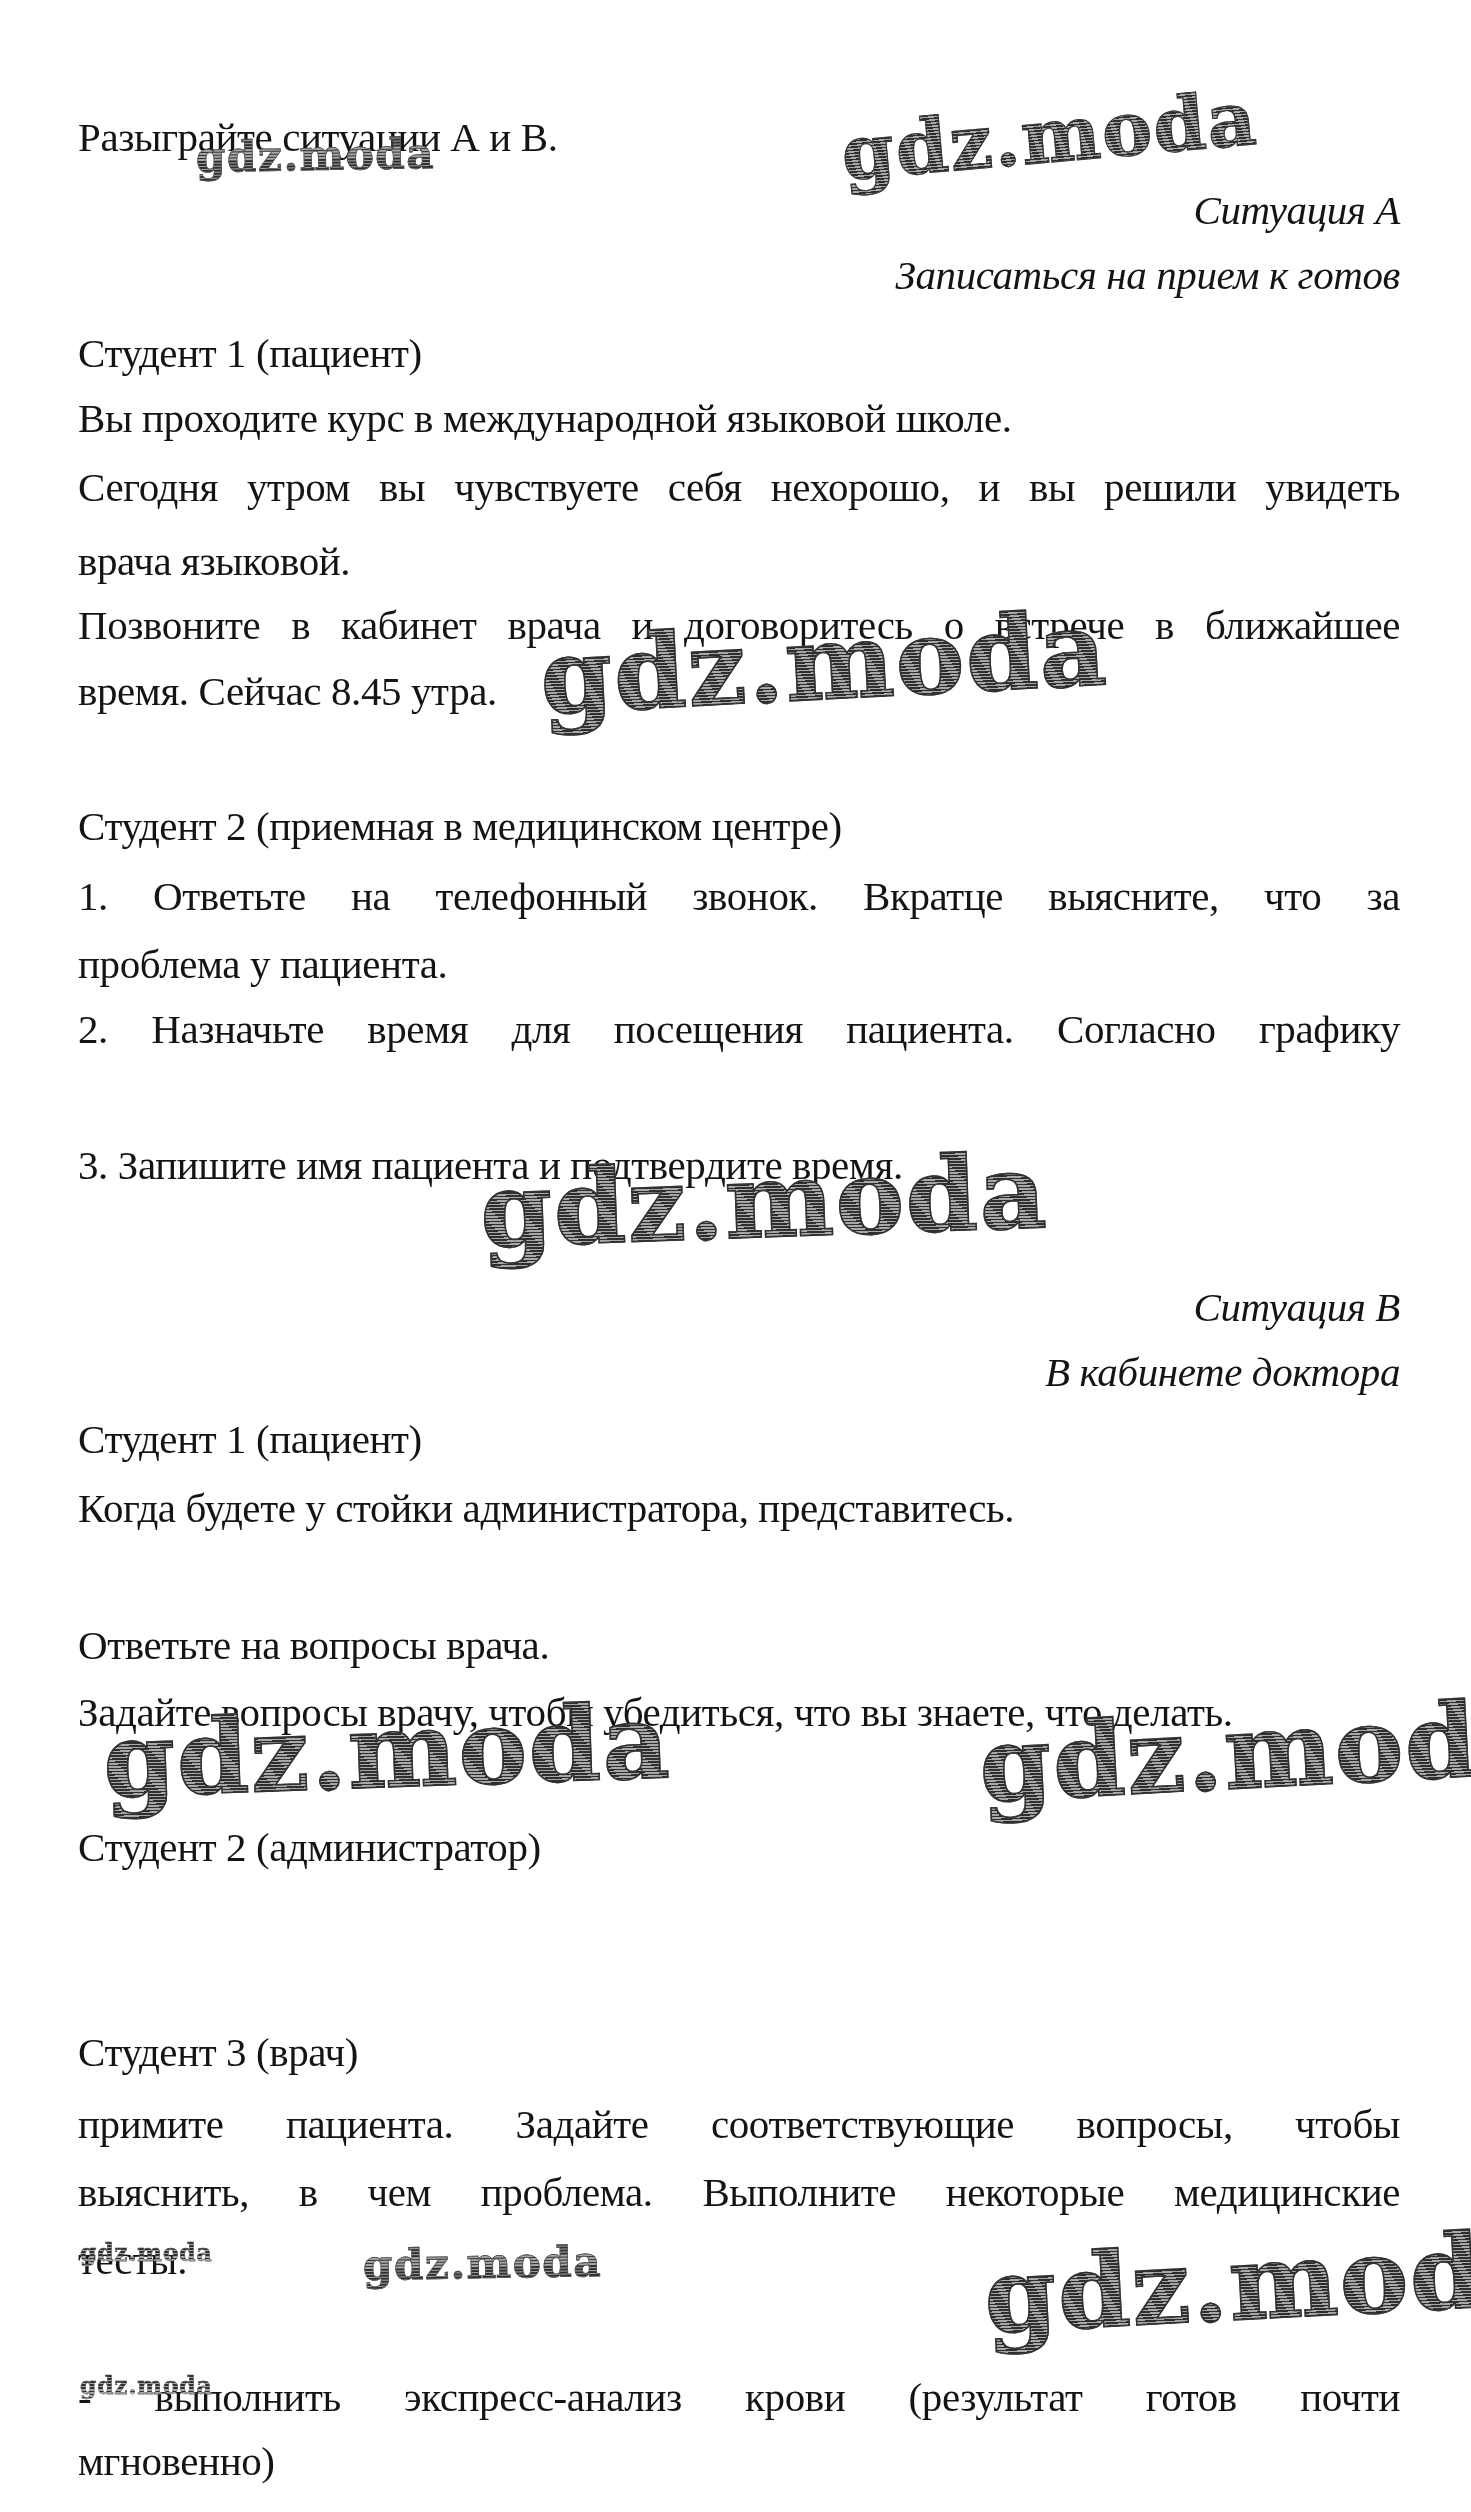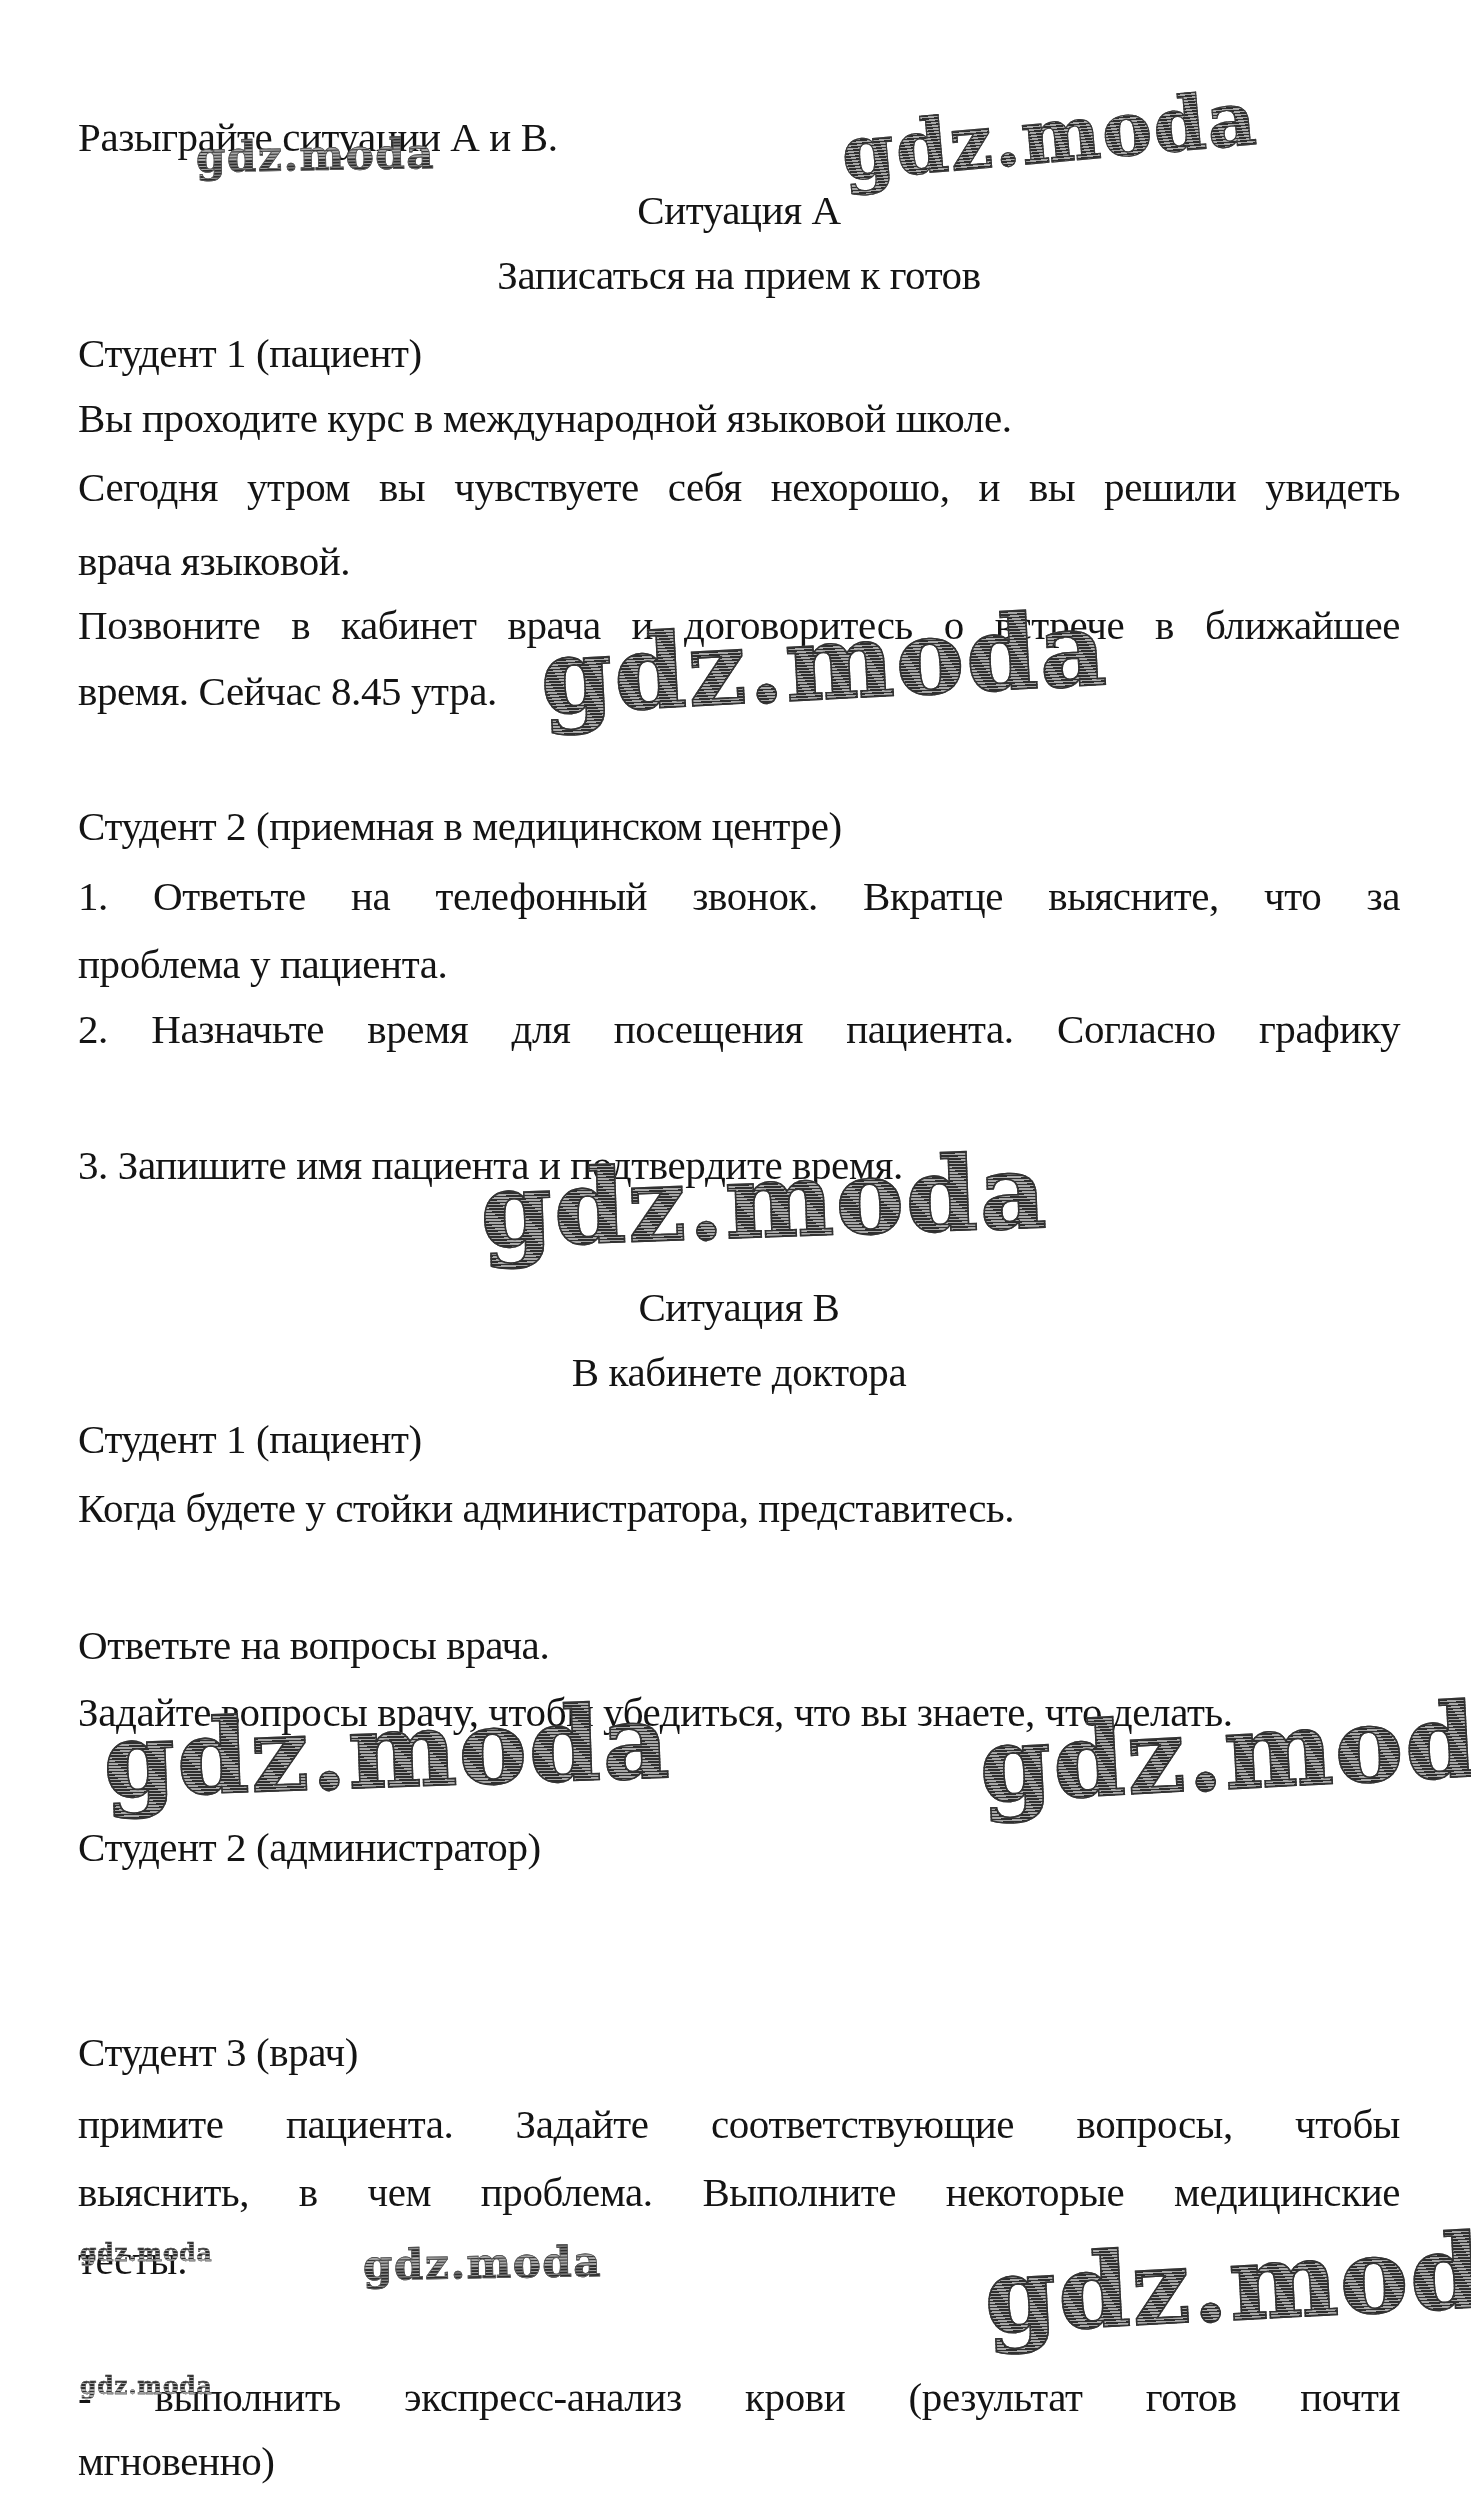--- a/index.html
+++ b/index.html
@@ -20,21 +20,22 @@
     letter-spacing:-0.4px;
     margin-top:28px;
   }
   .just {
     white-space:normal;
     text-align:justify;
     text-align-last:justify;
   }
   .center {
     white-space:normal;
-    text-align:center;
+    text-align:right;
+    font-style:italic;
   }
   
   .wm {
     position:absolute;
     font-family:"DejaVu Serif", serif;
     font-weight:700;
     letter-spacing:1.6px;
     background:repeating-linear-gradient(180deg,#2e2e2e 0px,#2e2e2e 1.6px,#a8a8a8 1.6px,#a8a8a8 3.1px);
     -webkit-background-clip:text;
     background-clip:text;

